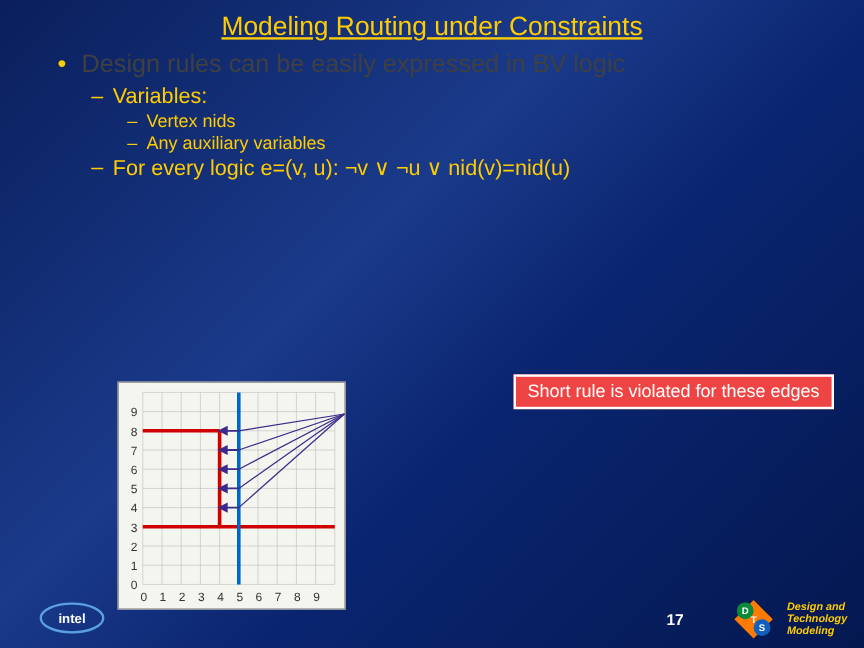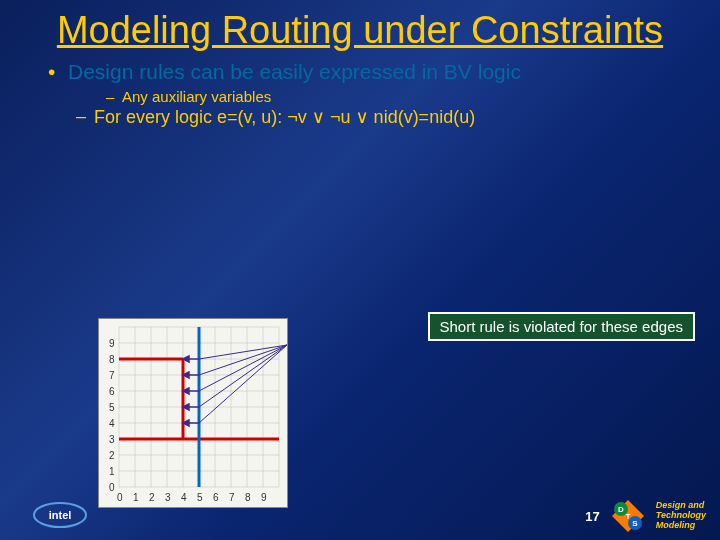--- a/index.html
+++ b/index.html
@@ -8,32 +8,32 @@
     height: 540px;
     background: linear-gradient(135deg, #0a1f5c 0%, #1a3a8a 40%, #0a2570 60%, #041850 100%);
     font-family: Verdana, Arial, sans-serif;
     color: #fff;
     position: relative;
     overflow: hidden;
   }
   .title {
     text-align: center;
     color: #ffcc00;
-    font-size: 38px;
+    font-size: 22px;
     font-weight: normal;
     padding: 10px 37px 0;
     line-height: 1.1;
     text-decoration: underline;
     text-decoration-color: #ffcc00;
   }
   .content {
     padding: 8px 30px 0 48px;
   }
   .bullet-1 {
-    color: #0369a1;
+    color: #404040;
     font-size: 21px;
     margin-bottom: 4px;
     position: relative;
     padding-left: 20px;
   }
   .bullet-1::before {
     content: "•";
     position: absolute;
     left: 0;
     color: #ffcc00;
@@ -70,39 +70,40 @@
     top: 318px;
     width: 190px;
     height: 190px;
     background: #f5f5f0;
     border: 1px solid #888;
   }
   .callout {
     position: absolute;
     right: 25px;
     top: 312px;
-    background: #14532d;
+    background: #ef4444;
     border: 2px solid #fff;
     color: #fff;
     font-size: 15px;
     padding: 4px 10px;
     font-family: Arial, sans-serif;
   }
   .footer {
     position: absolute;
     bottom: 6px;
     right: 14px;
     display: flex;
     align-items: center;
     gap: 10px;
   }
   .pagenum {
     color: #fff;
     font-size: 13px;
     font-weight: bold;
+    margin-right: 30px;
   }
   .dts-logo {
     width: 36px;
     height: 36px;
     position: relative;
   }
   .dts-text {
     color: #ffcc00;
     font-size: 9px;
     line-height: 1.1;
@@ -117,20 +118,22 @@
     height: 30px;
   }
 </style>
 </head>
 <body>
 
 <h1 class="title">Modeling Routing under Constraints</h1>
 
 <div class="content">
   <div class="bullet-1">Design rules can be easily expressed in BV logic</div>
+  <div class="bullet-2">Variables:</div>
+  <div class="bullet-3">Vertex nids</div>
   <div class="bullet-3">Any auxiliary variables</div>
   <div class="bullet-2">For every logic e=(v, u): ¬v ∨ ¬u ∨ nid(v)=nid(u)</div>
 </div>
 
 <div class="diagram-container">
   <svg width="190" height="190" viewBox="0 0 190 190">
     <g transform="translate(20,8)">
 
       <g stroke="#bbb" stroke-width="0.5">
         <line x1="0" y1="0" x2="160" y2="0"></line>

